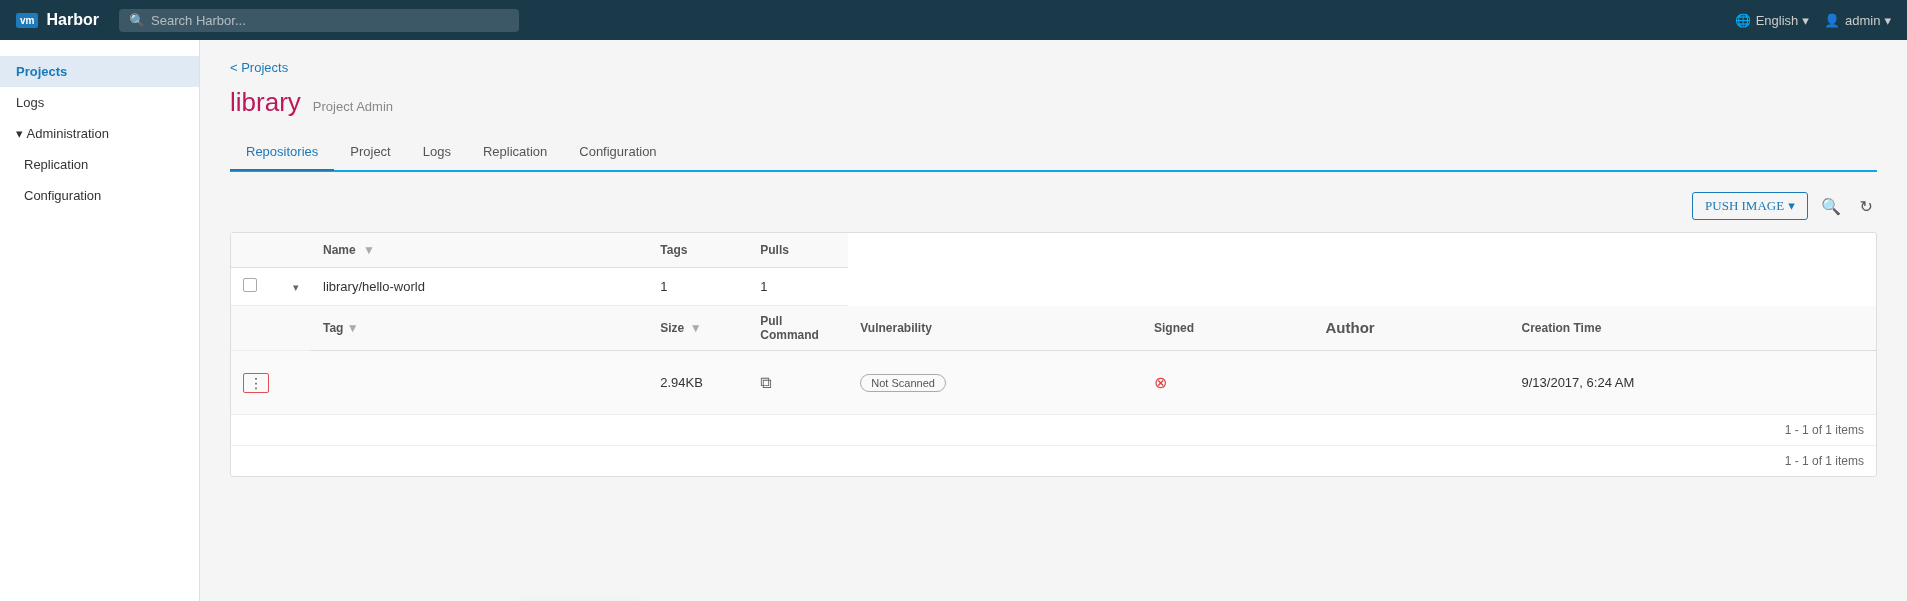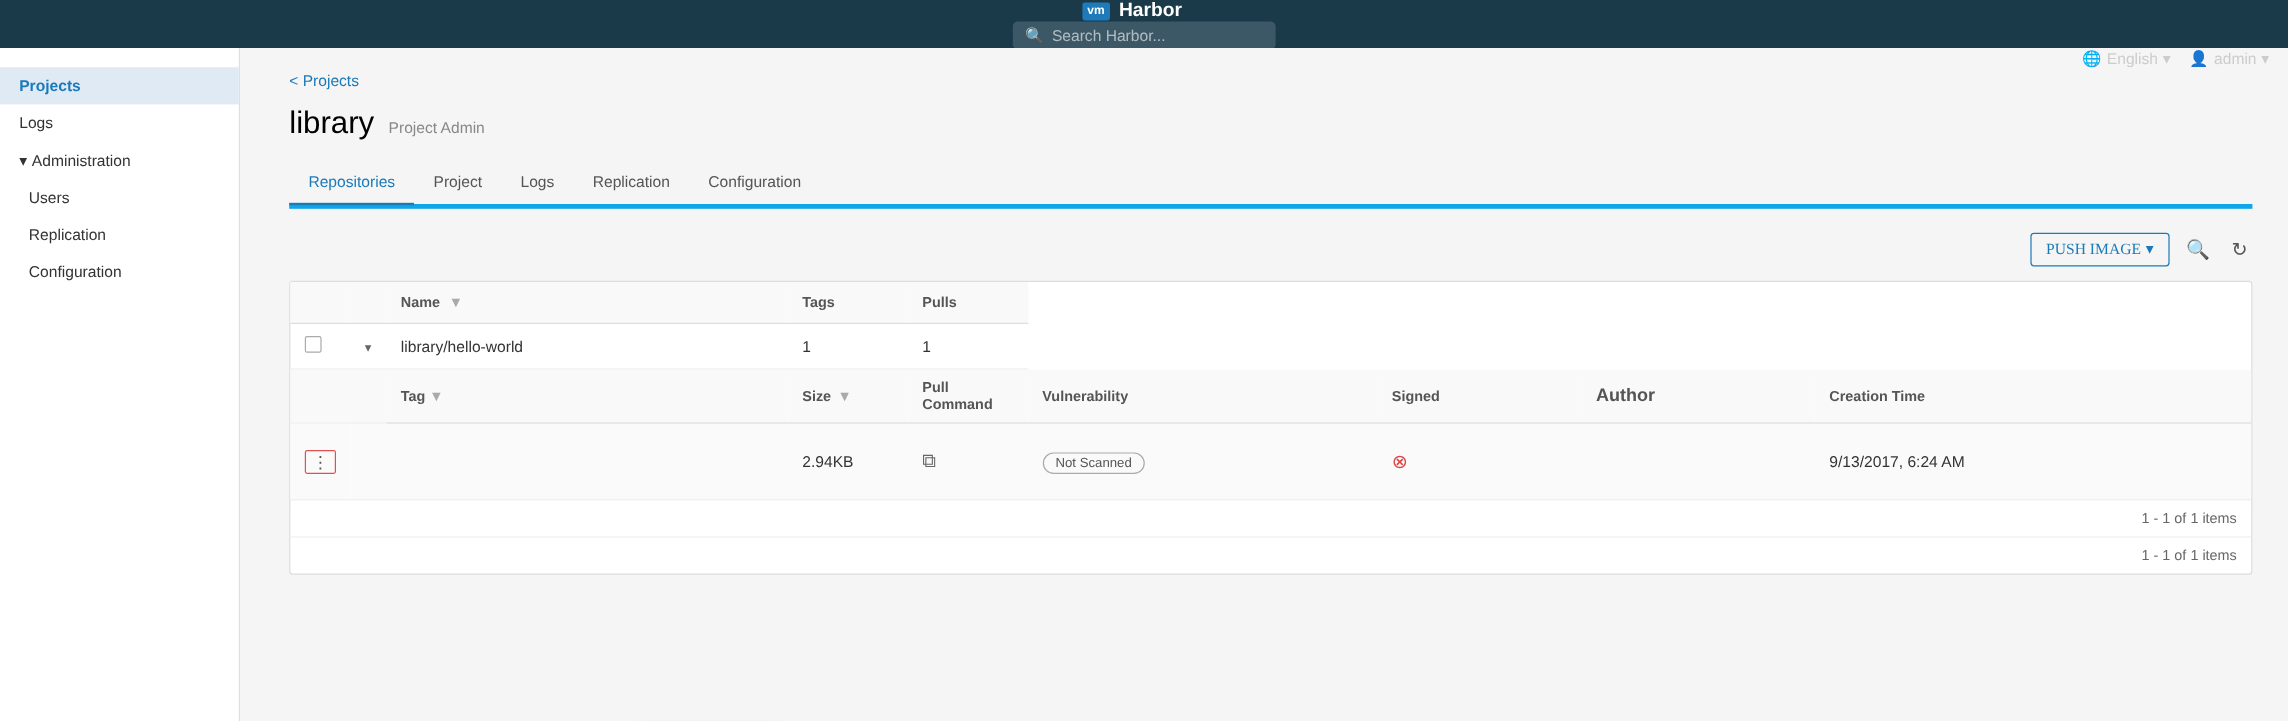--- a/index.html
+++ b/index.html
@@ -9,21 +9,20 @@
     .topnav {
       background: #1a3a4a;
       height: 40px;
       display: flex;
       align-items: center;
       padding: 0 16px;
       color: #fff;
       position: fixed;
       top: 0; left: 0; right: 0;
       z-index: 100;
-      flex-direction: column;
     }
     .topnav-logo {
       display: flex;
       align-items: center;
       gap: 8px;
       margin-right: 20px;
     }
     .vm-icon {
       background: #1e7ab8;
       color: #fff;
@@ -69,21 +68,20 @@
       align-items: center;
       gap: 4px;
       cursor: pointer;
     }
 
     
     .layout {
       display: flex;
       margin-top: 40px;
       min-height: calc(100vh - 40px);
-      gap: 11px;
     }
 
     
     .sidebar {
       width: 200px;
       background: #fff;
       border-right: 1px solid #e0e0e0;
       padding: 16px 0;
       flex-shrink: 0;
     }
@@ -129,31 +127,31 @@
     
     .page-header {
       display: flex;
       align-items: baseline;
       gap: 12px;
       margin-bottom: 16px;
     }
     .page-title {
       font-size: 26px;
       font-weight: 400;
-      color: #000000;
+      color: #be185d;
     }
     .page-subtitle {
       font-size: 13px;
       color: #888;
     }
 
     
     .tabs {
       display: flex;
-      border-bottom: 4px solid #0ea5e9;
+      border-bottom: 2px solid #0ea5e9;
       margin-bottom: 20px;
     }
     .tab {
       padding: 10px 16px;
       cursor: pointer;
       font-size: 13px;
       color: #555;
       border-bottom: 2px solid transparent;
       margin-bottom: -1px;
     }
@@ -326,23 +324,20 @@
     </div>
     <div class="sidebar-item">
       <span>Logs</span>
     </div>
     <div class="sidebar-section-header">
       <span>▾</span>
       <span>Administration</span>
     </div>
     <div class="sidebar-sub">
       <div class="sidebar-item">
-        <span>Users</span>
-      </div>
-      <div class="sidebar-item">
         <span>Replication</span>
       </div>
       <div class="sidebar-item">
         <span>Configuration</span>
       </div>
     </div>
   </aside>
 
   <main class="main">
 

